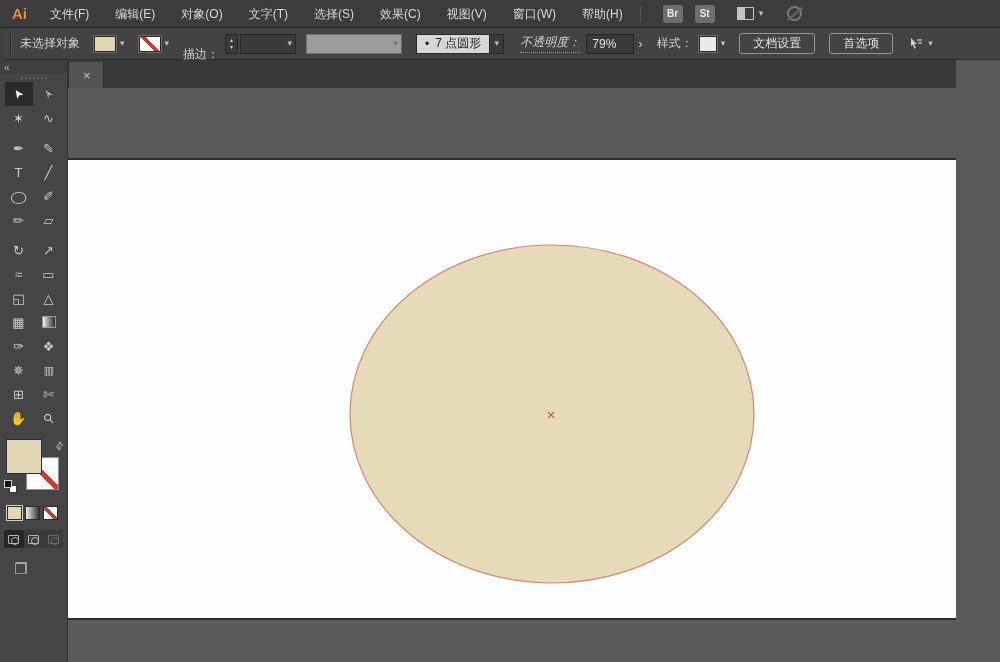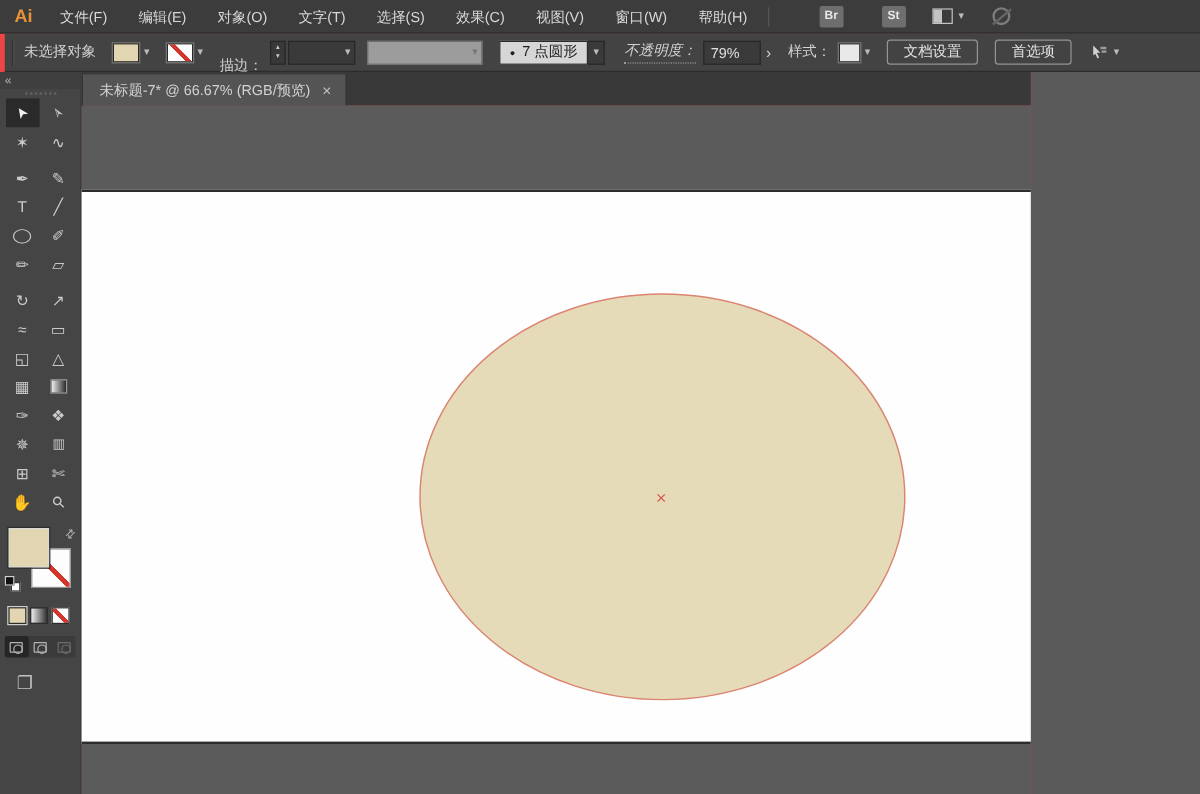--- a/index.html
+++ b/index.html
@@ -1,25 +1,25 @@
 <!DOCTYPE html>
 <html><head>
 <meta charset="utf-8">
 <style>
   * { margin:0; padding:0; box-sizing:border-box; }
   html,body { width:1000px; height:662px; overflow:hidden; }
   body { font-family:"Liberation Sans","DejaVu Sans",sans-serif; font-size:12px; color:#d6d6d6; background:#5a5a5a; }
-  .app { position:relative; width:859px; height:662px; background:#ef4444; }
+  .app { position:relative; width:956px; height:662px; background:#404040; }
 
   
   .menubar { position:absolute; top:0; left:0; width:1000px; height:28px; background:#3c3c3c; display:flex; align-items:center; border-bottom:1px solid #2a2a2a; }
   .logo { color:#e8923a; font-weight:bold; font-size:15px; padding:0 10px 0 12px; letter-spacing:0; }
   .menu-item { padding:0 13px; height:28px; line-height:28px; color:#d8d8d8; cursor:default; }
   .mb-sep { width:1px; height:16px; background:#555; margin:0 10px 0 4px; }
-  .sq-btn { width:20px; height:18px; background:#6e6e6e; color:#e8e8e8; border-radius:2px; font-size:10px; font-weight:bold; display:flex; align-items:center; justify-content:center; margin-left:32px; }
+  .sq-btn { width:20px; height:18px; background:#6e6e6e; color:#e8e8e8; border-radius:2px; font-size:10px; font-weight:bold; display:flex; align-items:center; justify-content:center; margin-left:12px; }
   .ws-icon { margin-left:22px; display:inline-flex; align-items:center; gap:5px; }
   .ws-box { width:17px; height:13px; border:1px solid #c4c4c4; display:grid; grid-template-columns:7px 1fr; }
   .ws-box i { border-right:1px solid #c4c4c4; background:#c4c4c4; }
   .chev { color:#bdbdbd; font-size:9px; line-height:1; }
   .sync-ic { margin-left:24px; width:15px; height:15px; border:2px solid #8b8b8b; border-radius:50%; position:relative; opacity:.8; }
   .sync-ic::after { content:""; position:absolute; left:-4px; top:5px; width:20px; height:2px; background:#6f6f6f; transform:rotate(-40deg); }
 
   
   .controlbar { position:absolute; top:28px; left:4px; width:1000px; height:32px; background:#434343; border-bottom:1px solid #2c2c2c; display:flex; align-items:center; padding-left:6px; }
   .cb-groove { width:2px; height:22px; border-left:1px solid #2f2f2f; border-right:1px solid #565656; margin-right:8px; }
@@ -172,21 +172,20 @@
         <path d="M2 9 L2 1 L8 7 L5 7 L7 11 L5.6 11.7 L3.8 8 Z" fill="#cfcfcf"></path>
         <rect x="8" y="2" width="5" height="2" fill="#9a9a9a"></rect>
         <rect x="9" y="5" width="4" height="2" fill="#9a9a9a"></rect>
       </svg>
       <span class="chev">▾</span>
     </span>
   </div>
 
   <div class="tabbar">
     <div class="tab">
-      <span>未标题-7* @ 66.67% (RGB/预览)</span>
       <span class="tab-close">×</span>
     </div>
   </div>
 
   <div class="toolpanel">
     <div class="tp-head">
       <span>«</span>
     </div>
     <div class="tp-grip">
         <i></i>

